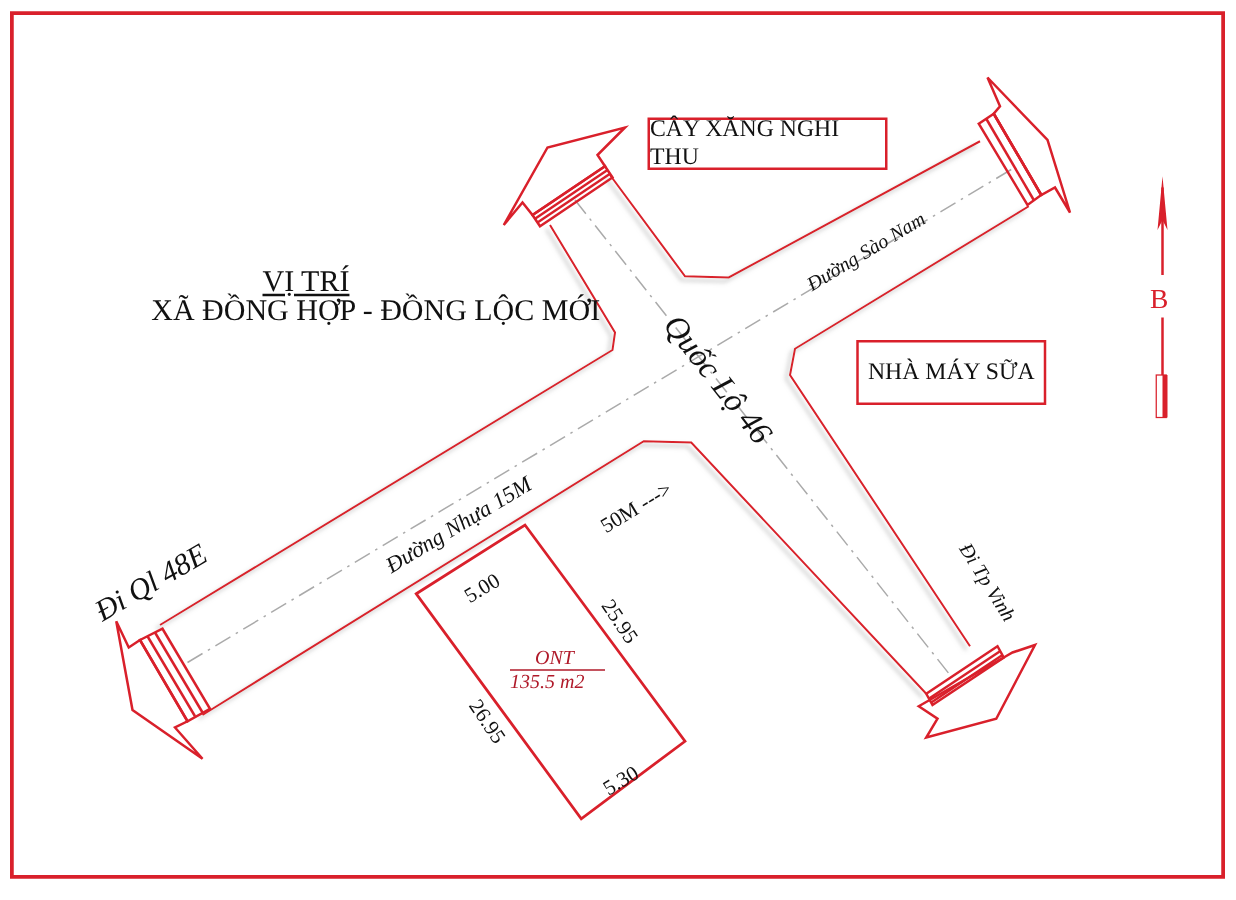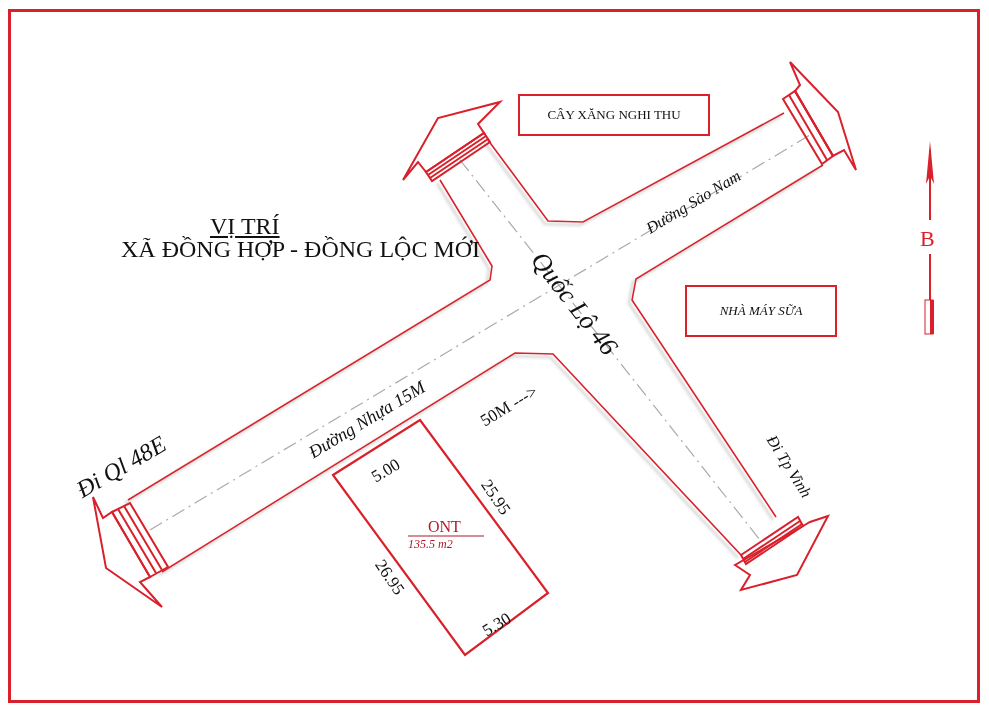--- a/index.html
+++ b/index.html
@@ -5,23 +5,23 @@
   html, body { margin: 0; padding: 0; background: #ffffff; }
   body { width: 989px; height: 720px; position: relative; overflow: hidden;
          font-family: "Liberation Serif", "DejaVu Serif", serif; }
   #frame { position: absolute; left: 8px; top: 9px; width: 972px; height: 694px;
            border: 3px solid #d9202b; box-sizing: border-box; }
   svg#map { position: absolute; left: 0; top: 0; }
   .lbl { position: absolute; white-space: nowrap; color: #111; transform-origin: 0 0; }
   .title1 { left: 210px; top: 213px; font-size: 24px; text-decoration: underline; }
   .title2 { left: 121px; top: 236px; font-size: 24px; }
   .box { position: absolute; border: 2px solid #d9202b; background: #fff;
-         font-size: 13px; color: #111; display: flex; align-items: center; justify-content: center; }
+         font-size: 19px; color: #111; display: flex; align-items: center; justify-content: center; }
   .box.gas { left: 518px; top: 94px; width: 188px; height: 38px; }
-  .box.milk { left: 685px; top: 285px; width: 148px; height: 48px; font-style: italic; }
+  .box.milk { left: 685px; top: 272px; width: 148px; height: 48px; }
   .north-label { position: absolute; left: 920px; top: 226px; font-size: 22px; color: #d9202b; }
 </style>
 </head>
 <body>
 
 <div id="frame"></div>
 
 <svg id="map" width="989" height="720" viewBox="0 0 989 720">
   <defs>
     <filter id="shadow" x="-10%" y="-10%" width="120%" height="120%">
@@ -99,16 +99,16 @@
 <div class="lbl" style="left:643px;top:222px;font-size:16px;font-style:italic;transform:rotate(-31deg);">Đường Sào Nam</div>
 <div class="lbl" style="left:72px;top:480px;font-size:24px;font-style:italic;transform:rotate(-30deg);">Đi Ql 48E</div>
 <div class="lbl" style="left:778px;top:432px;font-size:16px;font-style:italic;transform:rotate(58deg);">Đi Tp Vinh</div>
 
 <div class="lbl" style="left:477px;top:414px;font-size:17px;transform:rotate(-31deg);">50M ---&gt;</div>
 
 <div class="lbl" style="left:368px;top:470px;font-size:17px;transform:rotate(-31deg);">5.00</div>
 <div class="lbl" style="left:493px;top:476px;font-size:17px;transform:rotate(56deg);">25.95</div>
 <div class="lbl" style="left:387px;top:556px;font-size:17px;transform:rotate(56deg);">26.95</div>
 <div class="lbl" style="left:479px;top:624px;font-size:17px;transform:rotate(-31deg);">5.30</div>
-<div class="lbl" style="left:428px;top:518px;font-size:16px;color:#b01a2a;">ONT</div>
-<div class="lbl" style="left:408px;top:537px;font-size:12px;font-style:italic;color:#b01a2a;">135.5 m2</div>
+<div class="lbl" style="left:428px;top:518px;font-size:16px;font-style:italic;color:#b01a2a;">ONT</div>
+<div class="lbl" style="left:408px;top:537px;font-size:16px;font-style:italic;color:#b01a2a;">135.5 m2</div>
 
 <div class="north-label">B</div>
 
 </body></html>

